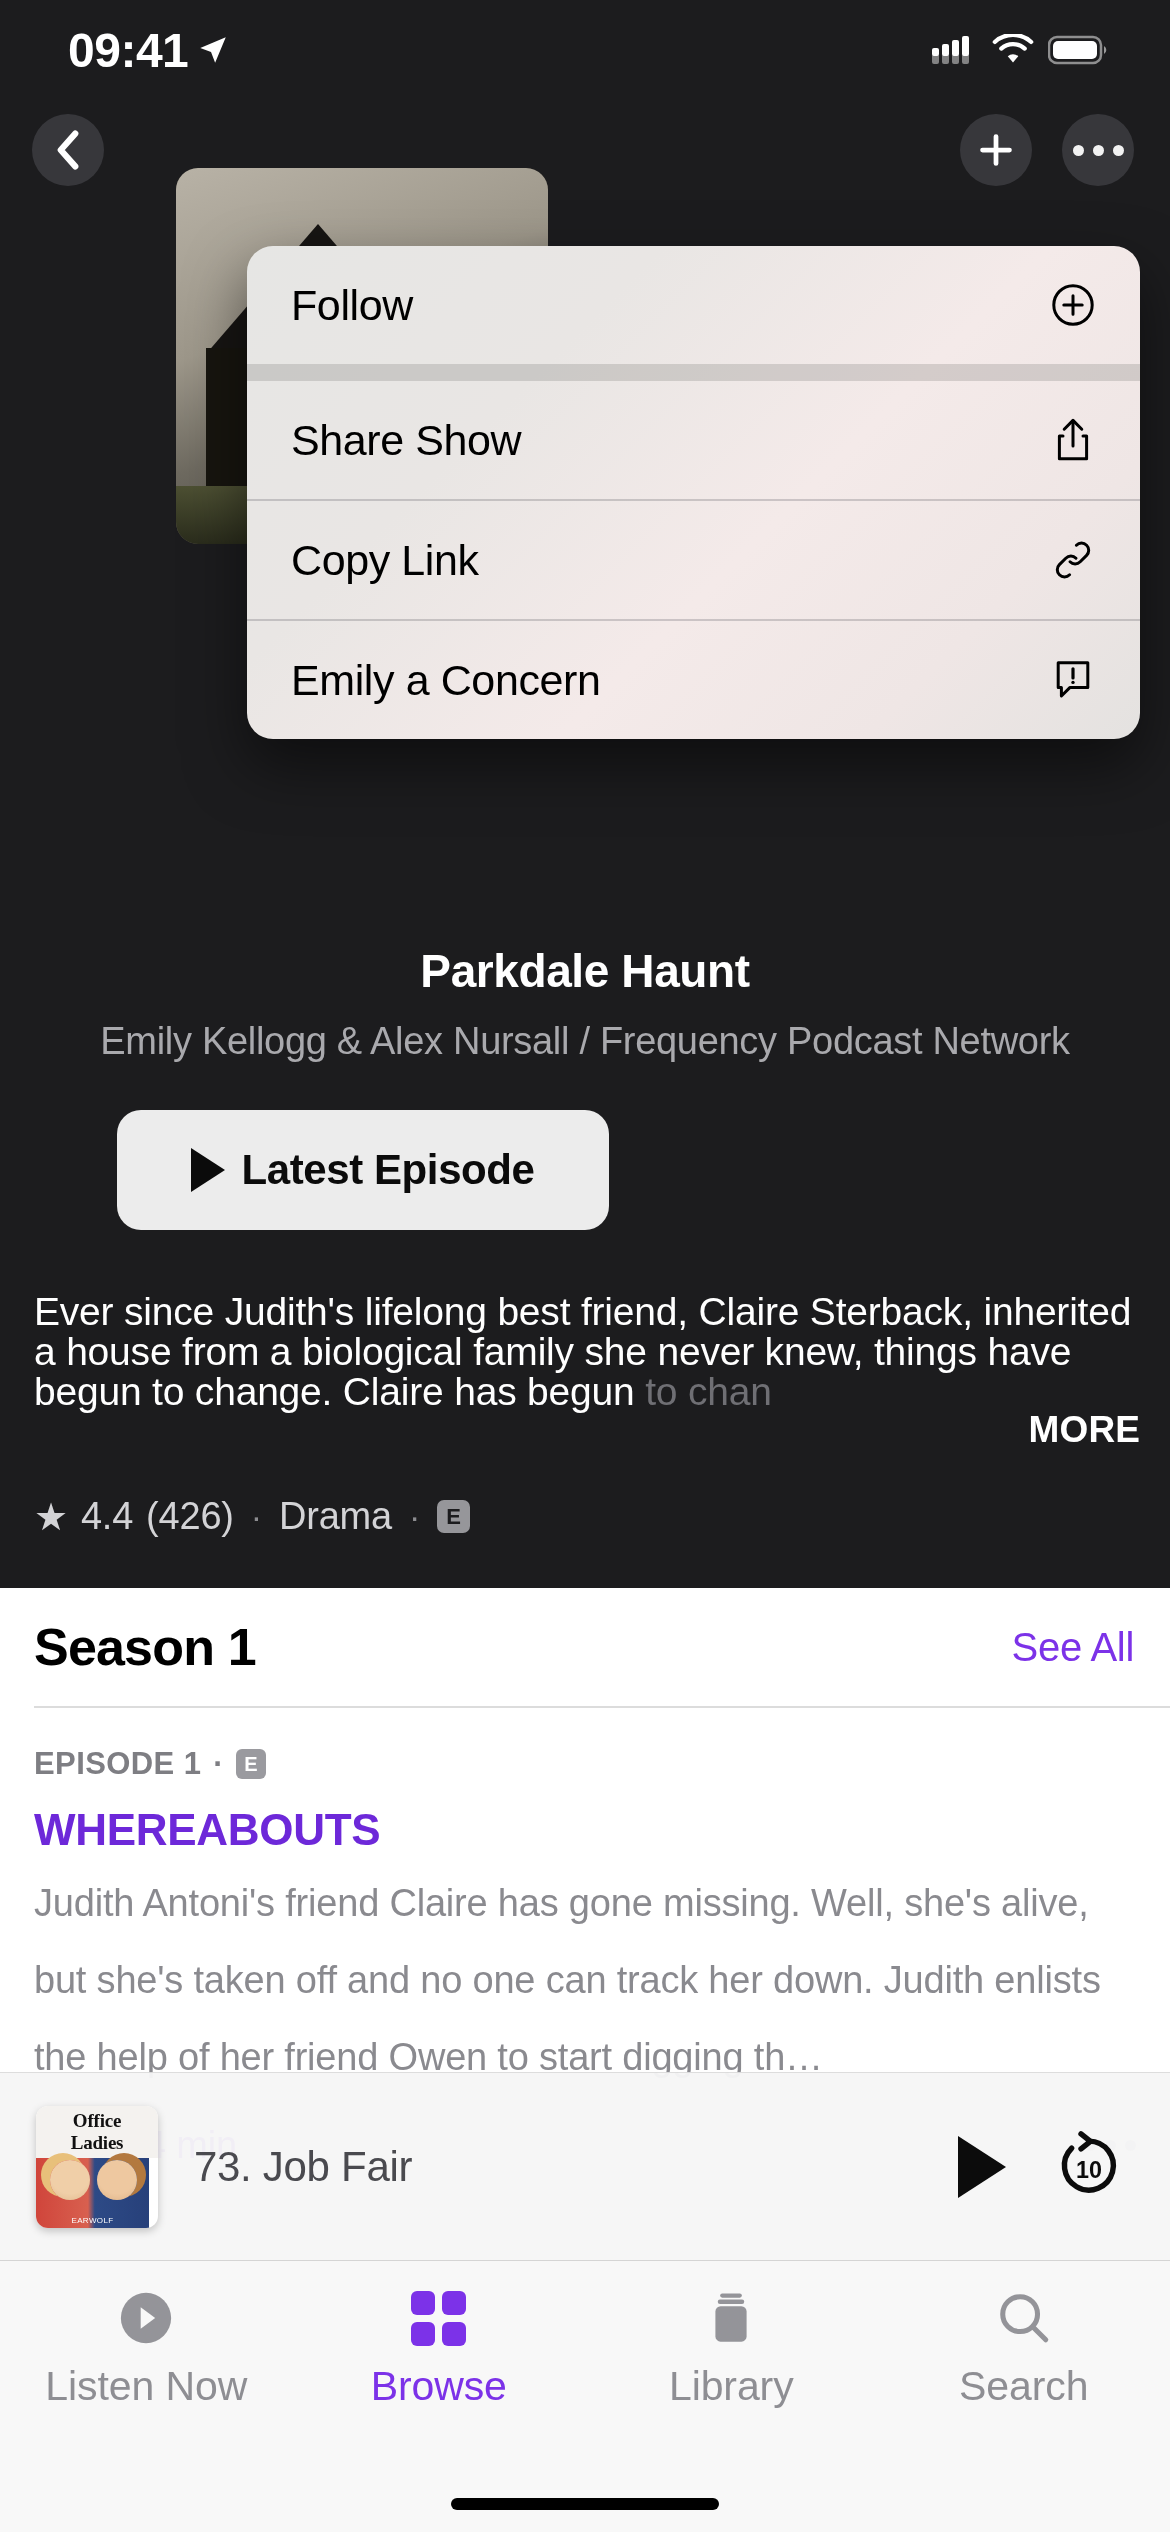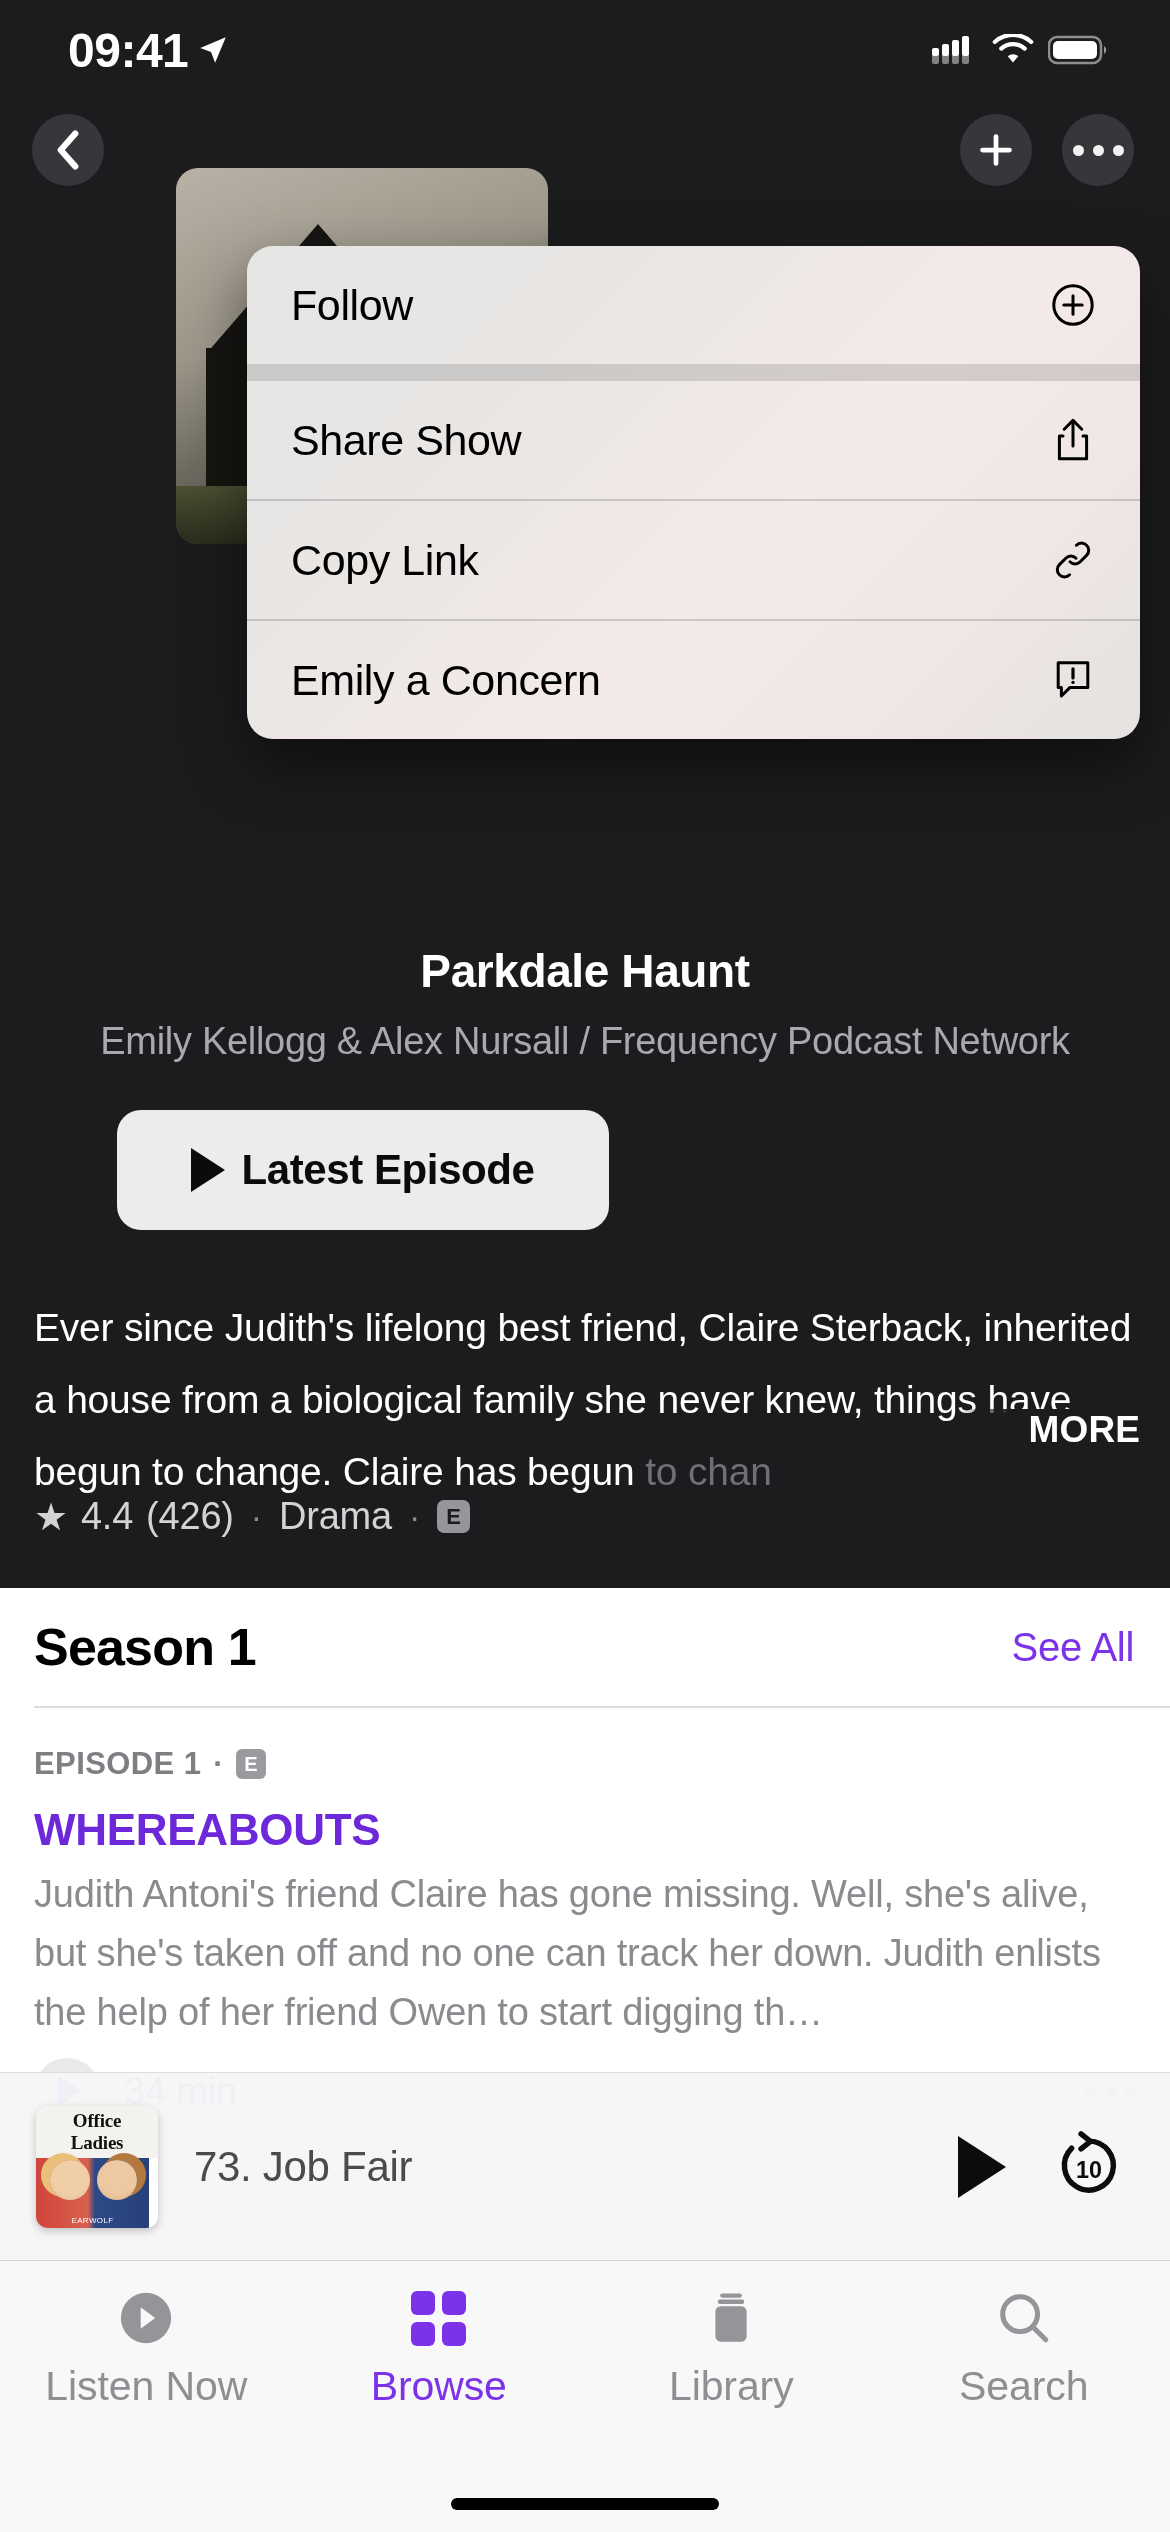--- a/index.html
+++ b/index.html
@@ -129,21 +129,21 @@
   .latest-btn .tri {
     width: 0; height: 0;
     border-top: 22px solid transparent;
     border-bottom: 22px solid transparent;
     border-left: 34px solid #0b0b0b;
   }
   .latest-btn .txt { font-size: 42px; font-weight: 700; color: #0b0b0b; letter-spacing: -0.4px; }
 
   .desc {
     position: absolute; top: 1292px; left: 34px; width: 1102px;
-    color: #fff; font-size: 39px; line-height: 72px; letter-spacing: -0.2px;
+    color: #fff; font-size: 39px; line-height: 40px; letter-spacing: -0.2px;
     z-index: 6;
   }
   .desc .fade { color: #6f6f74; }
   .more-wrap {
     position: absolute; top: 1409px; right: 30px;
     display: flex; align-items: baseline;
     z-index: 7;
     background: linear-gradient(90deg, rgba(28,28,30,0) 0%, #1c1c1e 28%);
     padding-left: 70px;
   }
@@ -184,21 +184,21 @@
     display: flex; align-items: center; gap: 12px;
     color: #7e7e83; font-size: 31px; font-weight: 600; letter-spacing: 0.4px;
   }
   .ep-meta .ebadge2 {
     display: inline-flex; align-items: center; justify-content: center;
     width: 30px; height: 30px; border-radius: 6px;
     background: #9a9a9f; color: #fff;
     font-size: 20px; font-weight: 700; line-height: 1;
   }
   .ep-title { margin-top: 23px; font-size: 44px; font-weight: 700; color: #6d28d9; letter-spacing: -0.3px; }
-  .ep-desc { margin-top: 10px; font-size: 38px; line-height: 59px; color: #8a8a8f; letter-spacing: -0.2px; }
+  .ep-desc { margin-top: 10px; font-size: 38px; line-height: 77px; color: #8a8a8f; letter-spacing: -0.2px; }
   .ep-foot { display: flex; align-items: center; justify-content: space-between; margin-top: 16px; }
   .ep-play {
     display: flex; align-items: center; gap: 24px;
   }
   .play-circ {
     width: 66px; height: 66px; border-radius: 50%;
     background: #e9e9eb; display: flex; align-items: center; justify-content: center;
   }
   .play-circ .tri {
     width: 0; height: 0;

